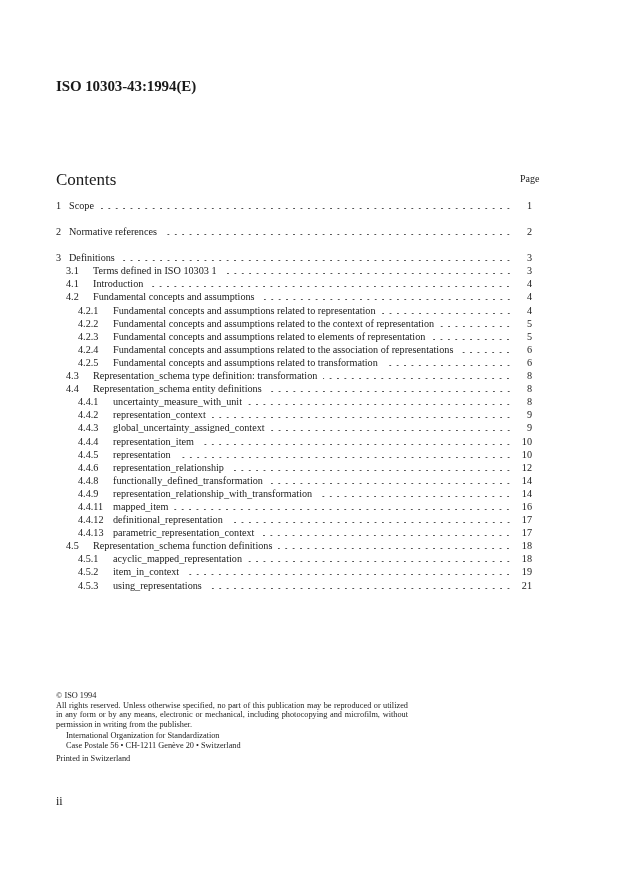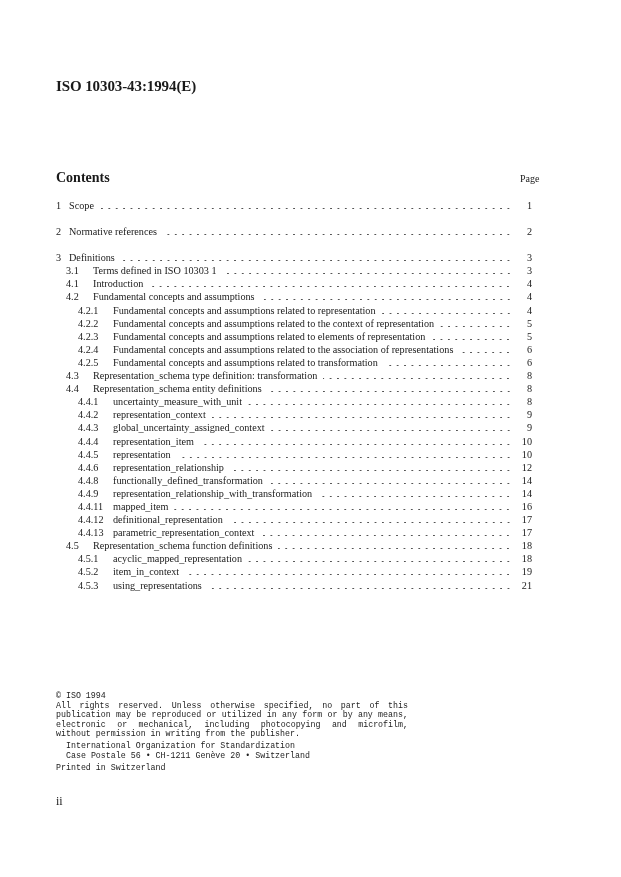--- a/index.html
+++ b/index.html
@@ -7,21 +7,21 @@
       width: 621px; height: 877px; position: relative; overflow: hidden;
       font-family: "Liberation Serif", "DejaVu Serif", serif;
       color: #1a1a1a;
     }
     .doc-id {
       position: absolute; left: 56px; top: 78px;
       font-size: 15px; font-weight: bold; letter-spacing: -0.1px;
     }
     .contents-title {
       position: absolute; left: 56px; top: 170px;
-      font-size: 14px; font-weight: bold;
+      font-size: 17px; font-weight: normal;
     }
     .page-header {
       position: absolute; left: 520px; top: 173px;
       font-size: 10px;
     }
     .toc {
       position: absolute; left: 56px; top: 198px; width: 476px;
       font-size: 10.2px;
     }
     .toc-row {
@@ -42,21 +42,21 @@
     .toc-page { width: 14px; text-align: right; }
     .lvl0 { padding-left: 0; }
     .lvl1 { padding-left: 10px; }
     .lvl2 { padding-left: 22px; }
     .lvl1 .toc-num { min-width: 22px; }
     .lvl2 .toc-num { min-width: 30px; }
     .lvl0 .toc-num { min-width: 8px; }
 
     .copyright {
       position: absolute; left: 56px; top: 691px; width: 352px;
-      font-size: 8.3px; line-height: 9.6px; color: #222; font-family: Liberation Mono, monospace;
+      font-size: 8.3px; line-height: 9.6px; color: #222;
     }
     .copyright p { margin: 0; }
     .copyright .justify { text-align: justify; }
     .org { padding-left: 10px; margin-top: 2px !important; }
     .printed { margin-top: 3px !important; }
     .page-number {
       position: absolute; left: 56px; top: 794px;
       font-size: 12px;
     }
   </style>

